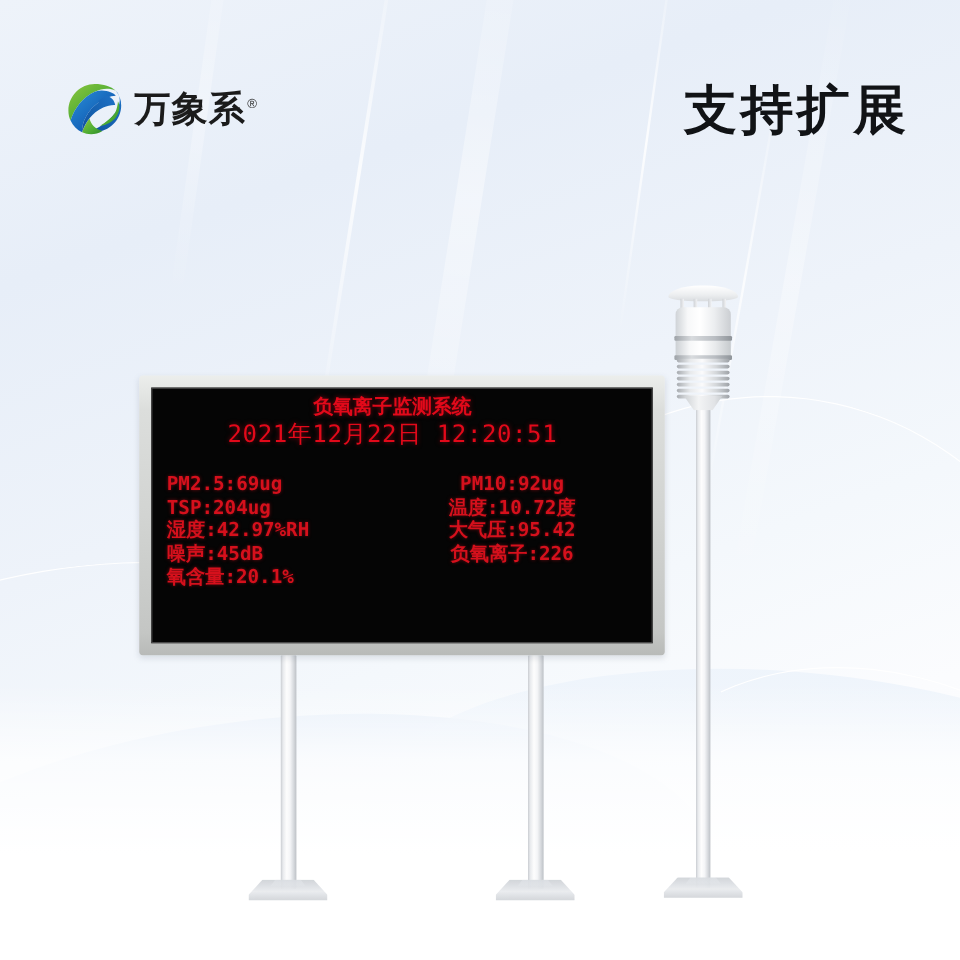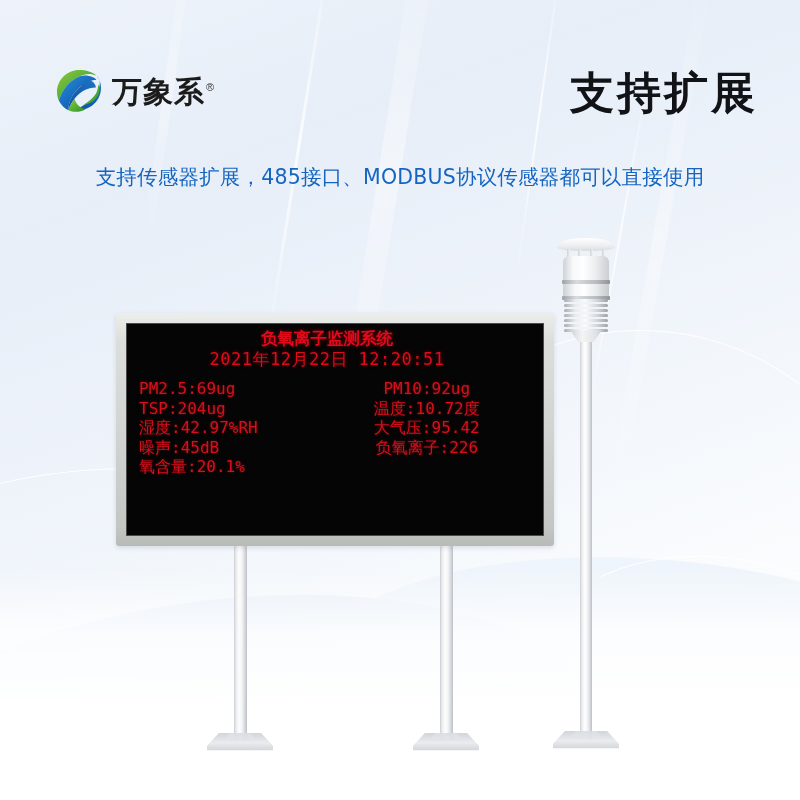--- a/index.html
+++ b/index.html
@@ -166,30 +166,31 @@
     font-size: 16.5px;
     font-weight: 700;
     color: #e2091a;
     letter-spacing: 0px;
     line-height: 1.1;
     text-shadow: 0 0 4px rgba(226,9,26,.55);
   }
   .led-datetime {
     text-align: center;
     font-family: "DejaVu Sans Mono", monospace;
-    font-size: 17px;
+    font-size: 20px;
     color: #e2091a;
     line-height: 1.25;
     letter-spacing: .5px;
     text-shadow: 0 0 4px rgba(226,9,26,.5);
     margin-top: 1px;
   }
   .led-grid {
-    margin-top: 9px;
+    margin-top: 19px;
     padding: 0 8px 0 12px;
+    font-weight: bold;
   }
   .led-row {
     display: flex;
     line-height: 1.22;
   }
   .led-cell {
     font-family: "DejaVu Sans Mono", monospace;
     font-size: 16px;
     color: #d5101c;
     white-space: nowrap;
@@ -349,21 +350,20 @@
           <path d="M24 8.4C14 13 7 22 3.8 32.4c2 4.3 5.4 7.8 9.6 9.8C13 34 18 24 27 17.4c4.6-3.4 9.8-5.6 14.5-5.7-2-2.6-10-6-17.5-3.3z" fill="url(#gBlue)"></path>
           <path d="M13.4 42.2c5.3 2.5 11.6 2.2 17-1 -6-1.6-9.8-5.4-10.8-10.6-2.6 3.5-4.7 7.6-6.2 11.6z" fill="url(#gGreen)"></path>
           <path d="M27 17.4C18 24 13 34 13.4 42.2c1.3-4 3.4-8.1 6.2-11.6 2.8-3.6 6.6-6.8 11.4-9 3.6-1.6 7-2.3 10-2.1 -0.5-3.8-3-6.6-7-7.8 -2.4 1-4.8 2.5-7 4.3z" fill="url(#gBlue2)"></path>
           <path d="M41 26c-3 4.2-7.6 8-12.6 10.8 5.4-0.6 10.4-3.2 13.5-7.6 3-4.3 3.4-9.2 1.4-12.9 -0.2 3.2-1 6.6-2.3 9.7z" fill="url(#gGreen)"></path>
         </svg>
       </span>
       <span class="brand-name"><span>万象系</span><span class="brand-reg">®</span></span>
     </div>
 
     <div class="headline">支持扩展</div>
-    <div class="subtitle">支持传感器扩展，485接口、MODBUS协议传感器都可以直接使用</div>
   </div>
 
   <div class="pole sensor-pole"></div>
   <div class="base base-sensor"></div>
 
   <div class="sensor-head">
     <div class="cap"></div>
     <div class="cap-stems">
       <div class="cap-stem" style="left:0px"></div>
       <div class="cap-stem" style="left:11px"></div>

